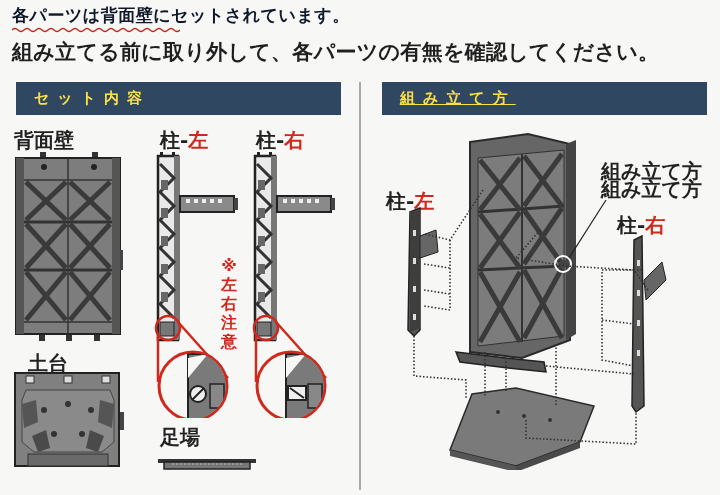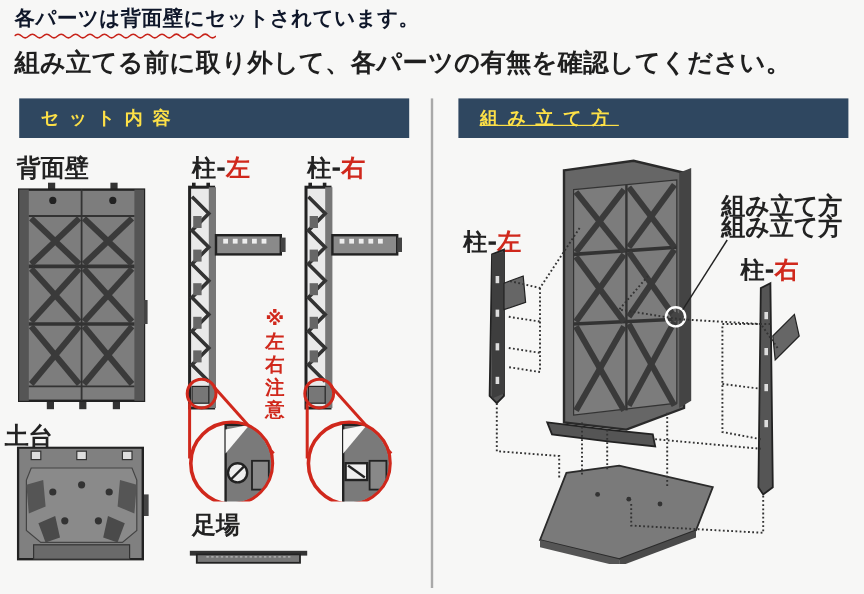--- a/index.html
+++ b/index.html
@@ -67,21 +67,21 @@
       <line x1="12" y1="120" x2="52" y2="168"></line>
         <line x1="52" y1="120" x2="12" y2="168"></line>
       <line x1="56" y1="120" x2="96" y2="168"></line>
         <line x1="96" y1="120" x2="56" y2="168"></line>
     </g>
     <circle cx="30" cy="15" r="3" fill="#222"></circle>
       <circle cx="80" cy="15" r="3" fill="#222"></circle>
   </svg>
 </div>
 
-<div class="abs label" style="left:4px; top:350px;">土台</div>
+<div class="abs label" style="left:28px; top:350px;">土台</div>
 <div class="abs part" style="left:14px; top:372px;">
   <svg width="110" height="96" viewBox="0 0 110 96">
     <rect x="1" y="1" width="104" height="93" fill="#808080" stroke="#222" stroke-width="2"></rect>
     <rect x="106" y="40" width="4" height="18" fill="#444"></rect>
     <rect x="12" y="4" width="8" height="7" fill="#ddd" stroke="#333"></rect>
       <rect x="50" y="4" width="8" height="7" fill="#ddd" stroke="#333"></rect>
       <rect x="88" y="4" width="8" height="7" fill="#ddd" stroke="#333"></rect>
     <path d="M12 18 L96 18 L100 28 L100 70 L88 80 L20 80 L8 70 L8 28 Z" fill="#8a8a8a" stroke="#444" stroke-width="1"></path>
     <path d="M8 32 L22 28 L24 50 L10 56 Z" fill="#555"></path>
       <path d="M100 32 L86 28 L84 50 L98 56 Z" fill="#555"></path>

